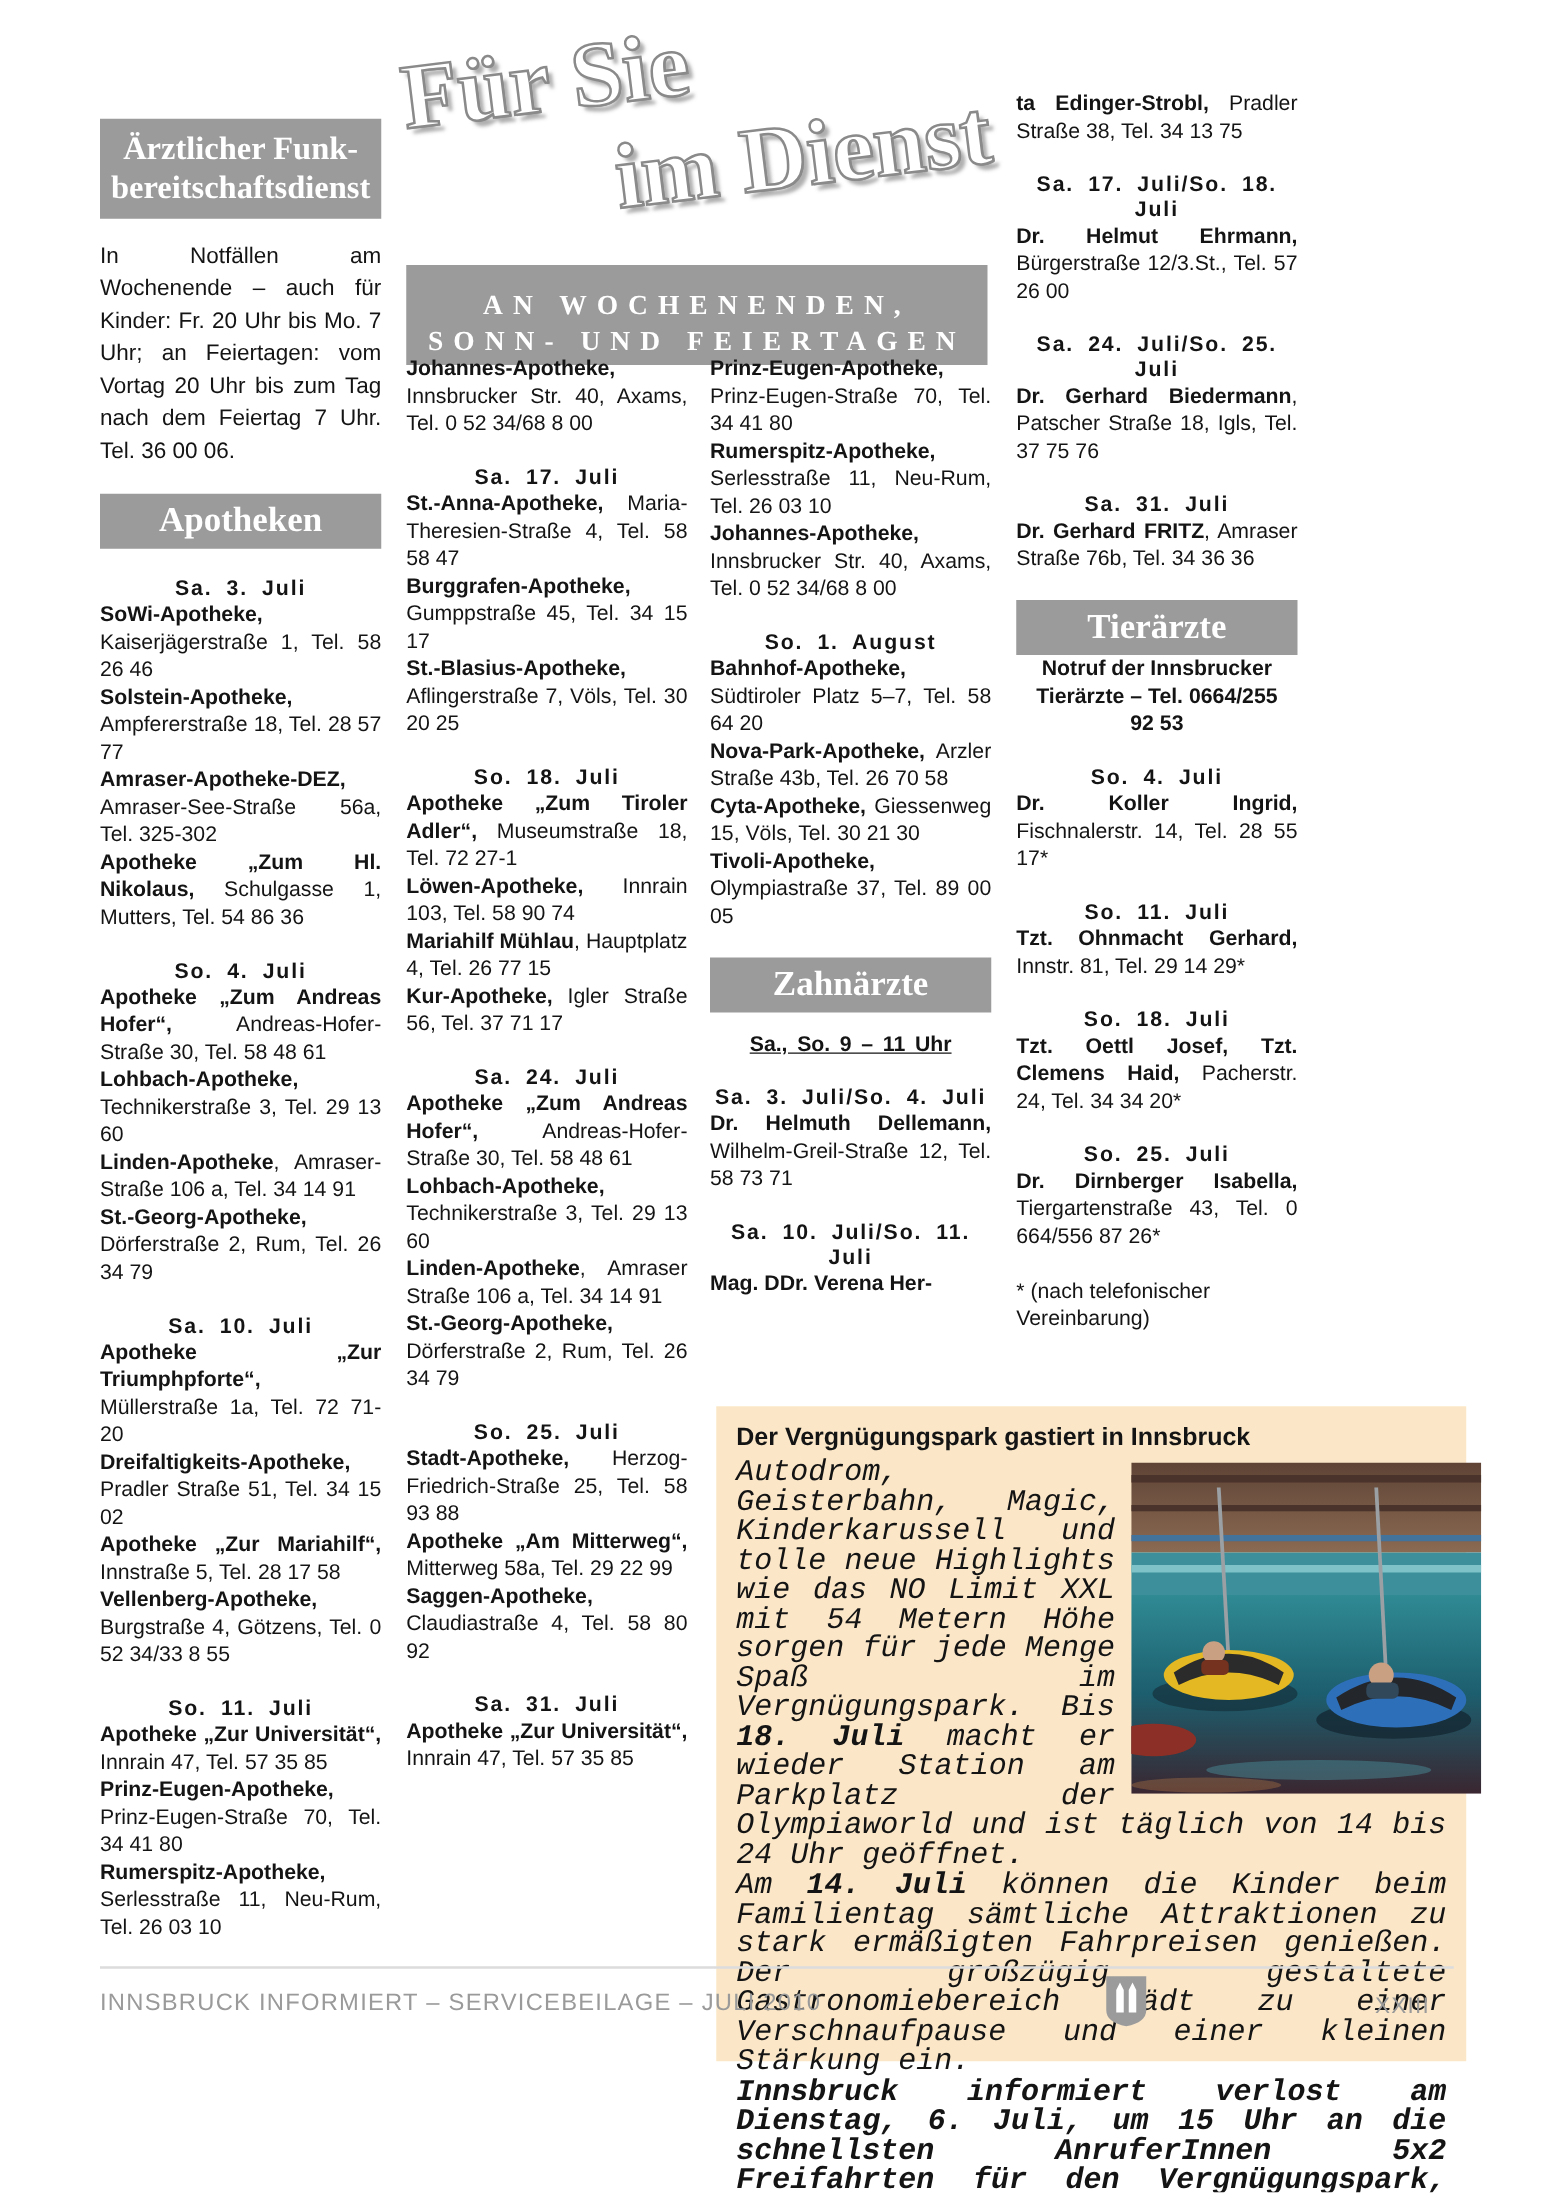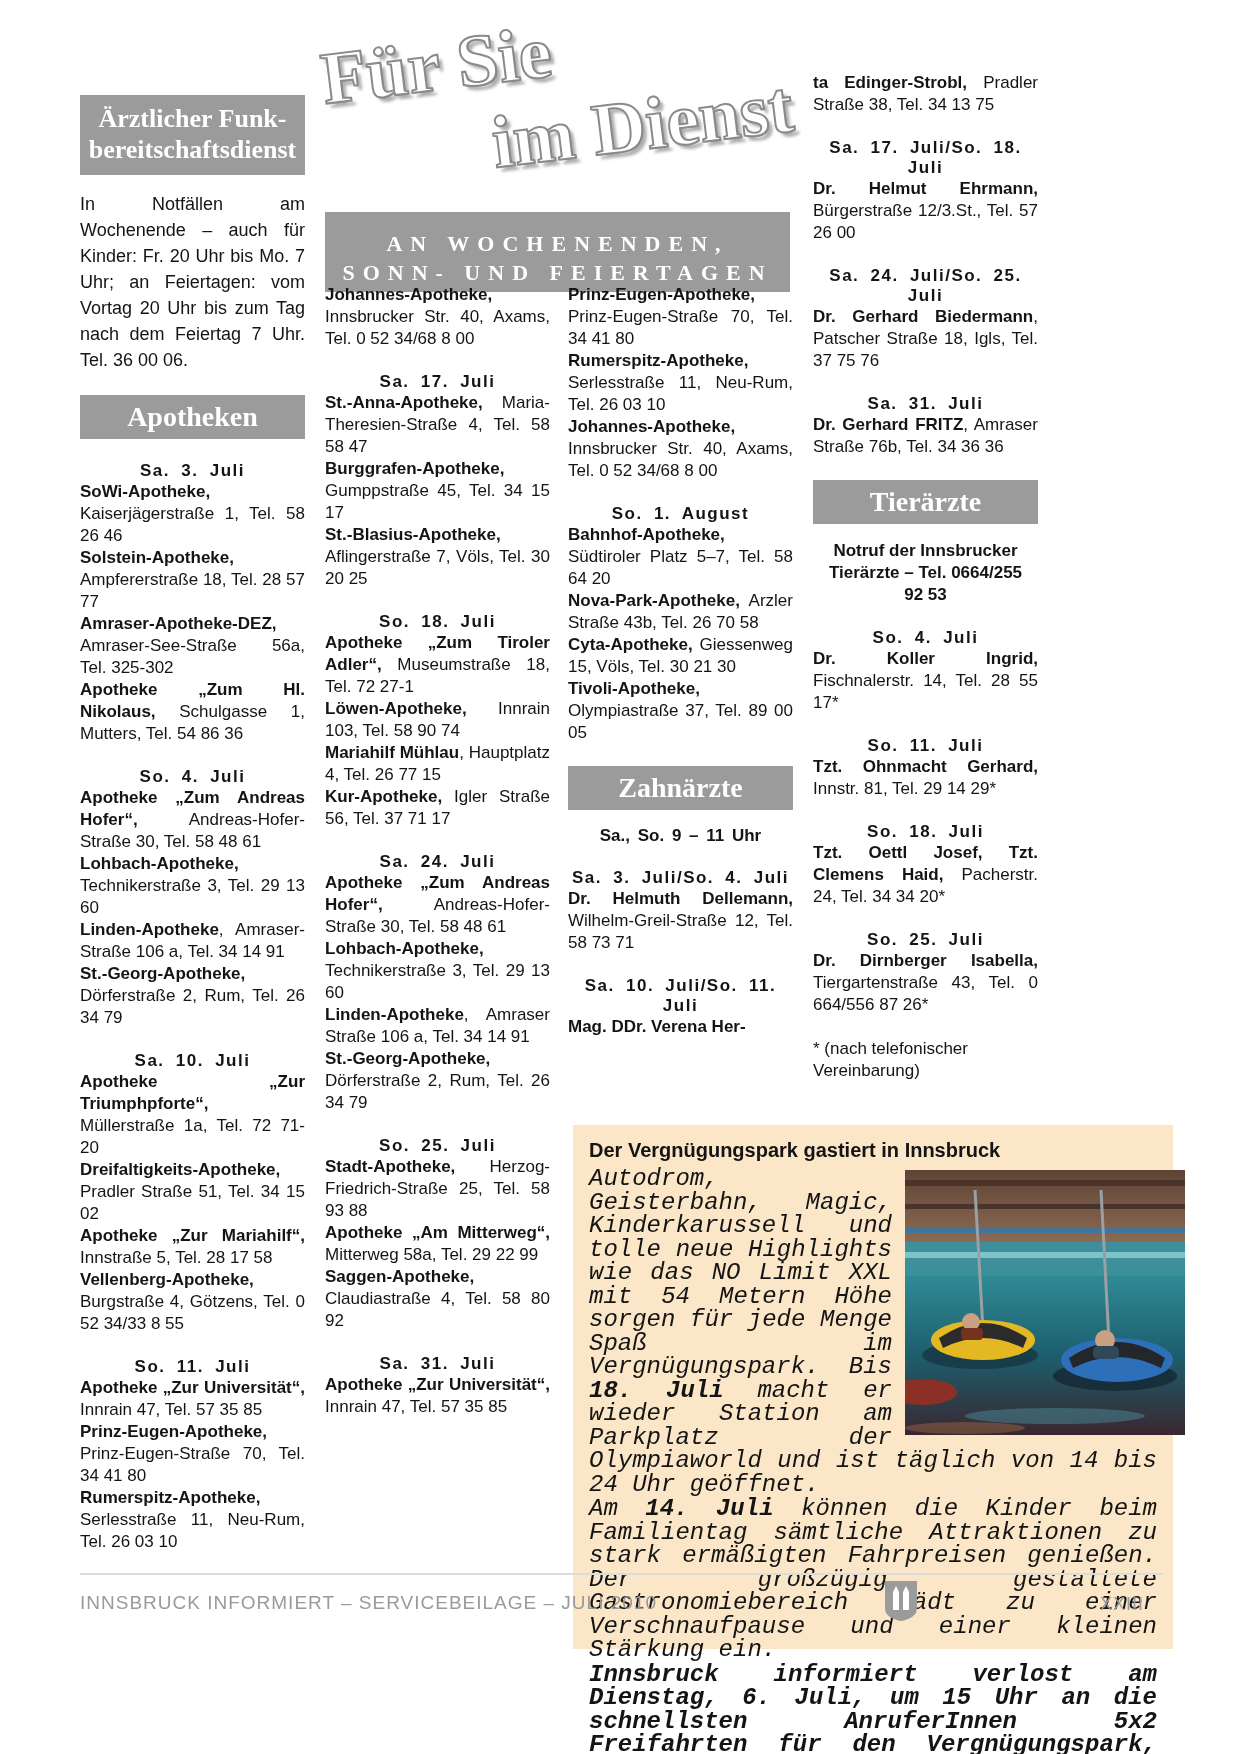--- a/index.html
+++ b/index.html
@@ -12,22 +12,22 @@
   #col4{left:813px;top:72px;}
   .gray-box{background:#9b9b9b;color:#fff;font-family:"Liberation Serif",serif;
             font-weight:bold;text-align:center;}
   .funk-box{font-size:26px;line-height:31px;padding:8px 2px 10px;}
   .section-box{font-size:28px;line-height:44px;height:44px;margin-top:22px;}
   .intro{font-size:18px;line-height:26px;margin-top:16px;text-align:justify;hyphens:auto;}
   .date-head{font-weight:bold;font-size:17px;text-align:center;margin-top:22px;
              letter-spacing:1.5px;word-spacing:5px;}
   .entry{font-size:17px;line-height:22px;text-align:justify;hyphens:auto;}
   .entry .b{font-weight:bold;}
-  .hours{font-weight:bold;font-size:17px;text-align:center;margin-top:16px;word-spacing:3px;}
-  .notruf{font-weight:bold;font-size:17px;line-height:22px;text-align:center;margin-top:16px;padding:0 8px;}
+  .hours{font-weight:bold;font-size:17px;text-align:center;margin-top:16px;word-spacing:3px;text-decoration:underline;}
+  .notruf{font-weight:bold;font-size:17px;line-height:22px;text-align:center;padding:0 8px;}
   .footnote{font-size:17px;line-height:22px;margin-top:22px;}
   
   #masthead-title{position:absolute;left:325px;top:8px;width:470px;transform:rotate(-7deg);
       font-family:"Liberation Serif",serif;font-weight:bold;font-size:74px;line-height:84px;
       color:#fff;-webkit-text-stroke:2px #8a8a8a;
       text-shadow:4px 5px 3px rgba(110,110,110,.55), 1px 1px 0 #aaa;}
   #masthead-title .l2{text-align:right;padding-right:6px;}
   #banner{position:absolute;left:325px;top:212px;width:465px;background:#9b9b9b;color:#fff;
       font-family:"Liberation Serif",serif;font-weight:bold;font-size:22px;line-height:29px;
       letter-spacing:8px;text-align:center;padding:17px 0 5px;}

